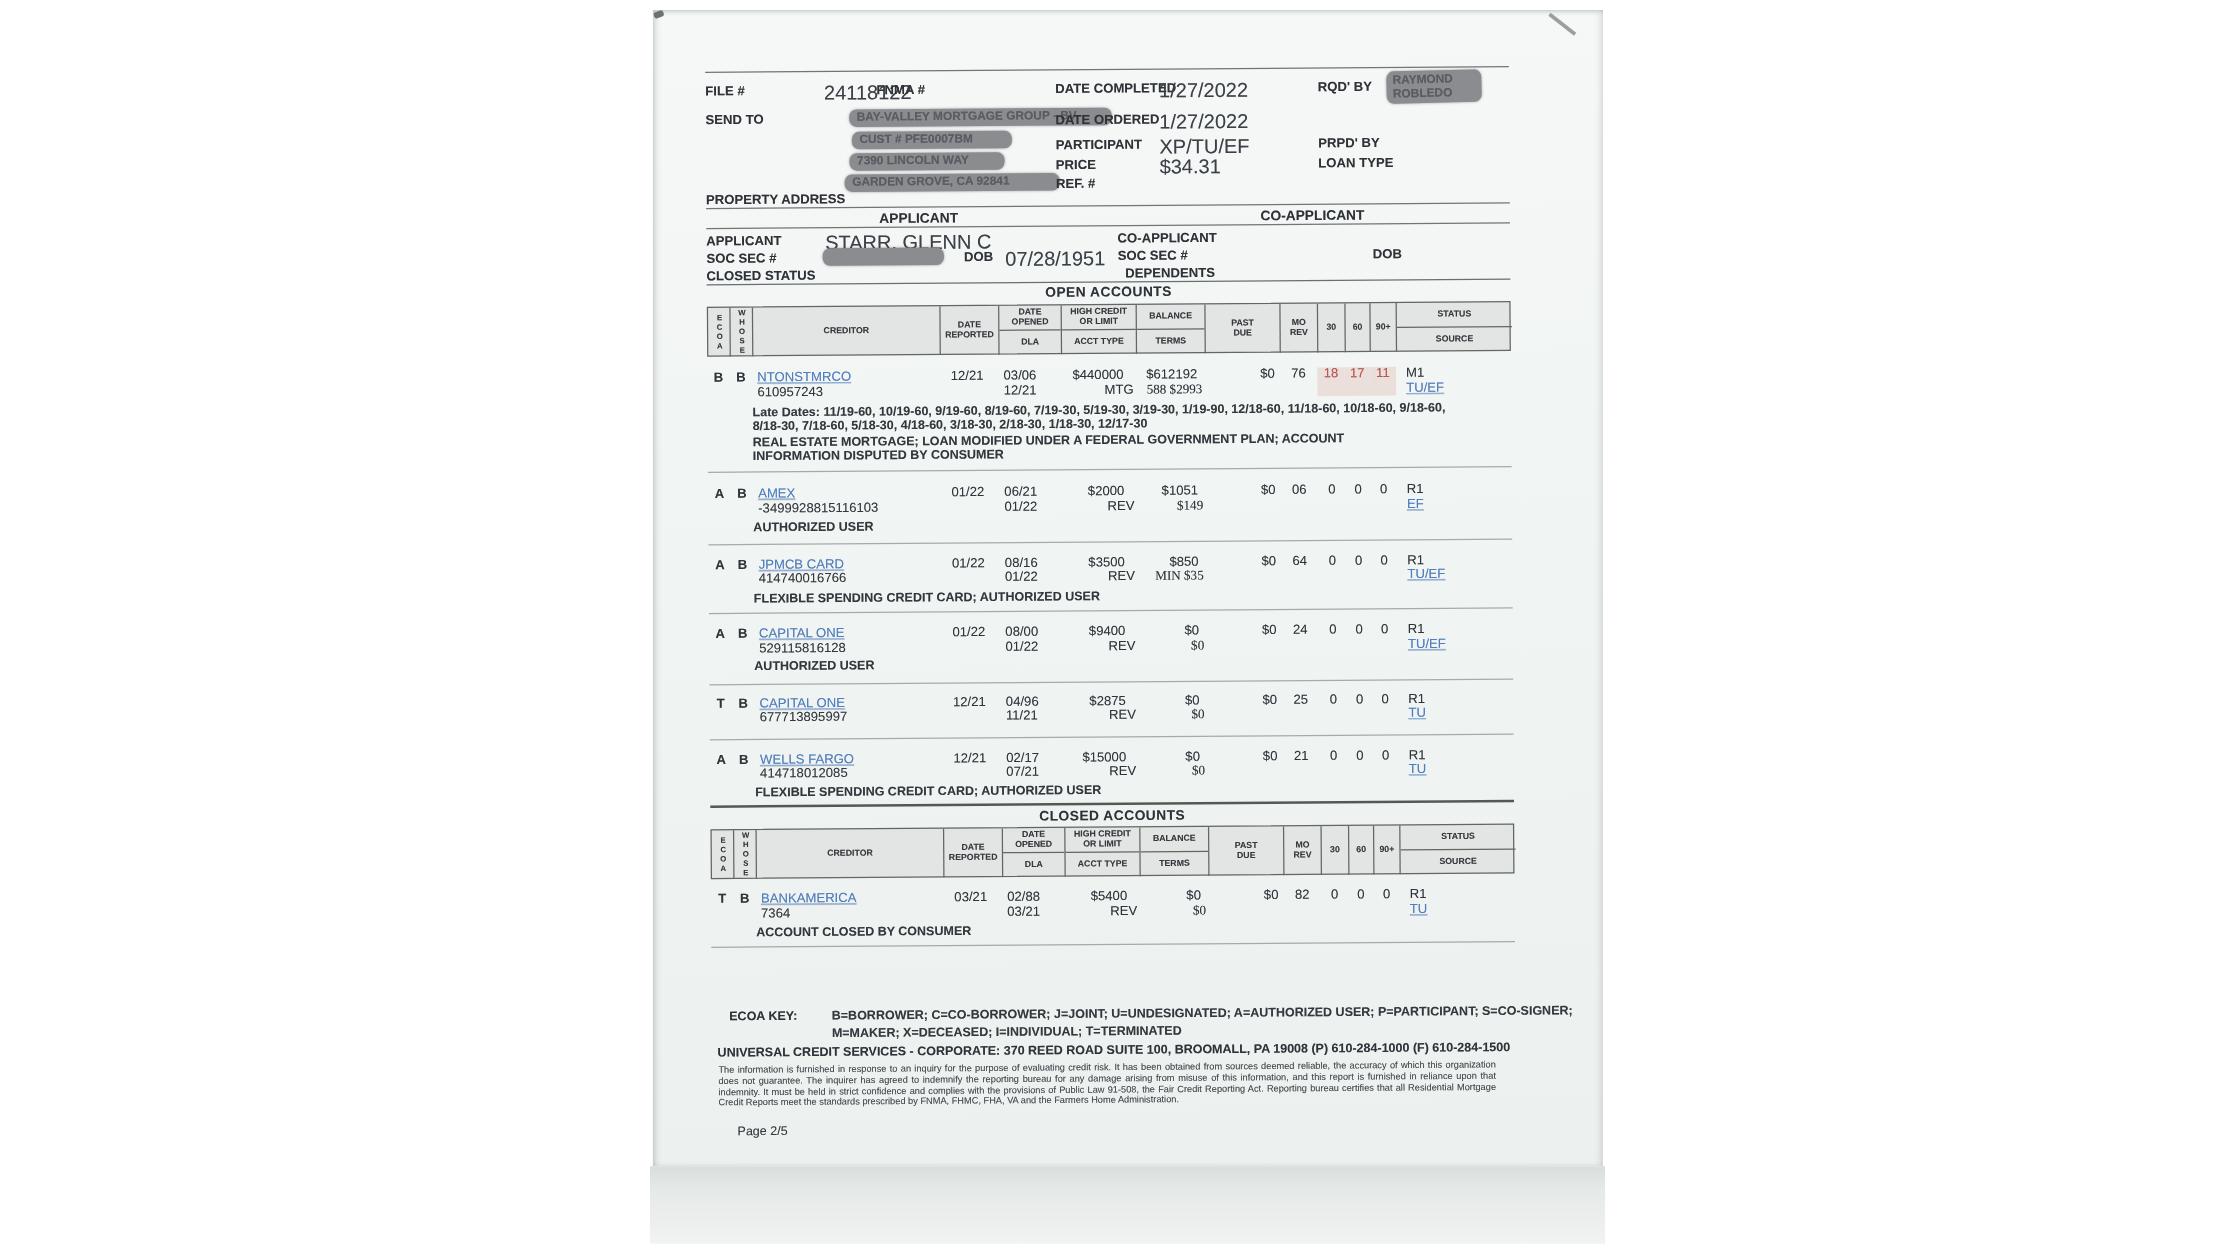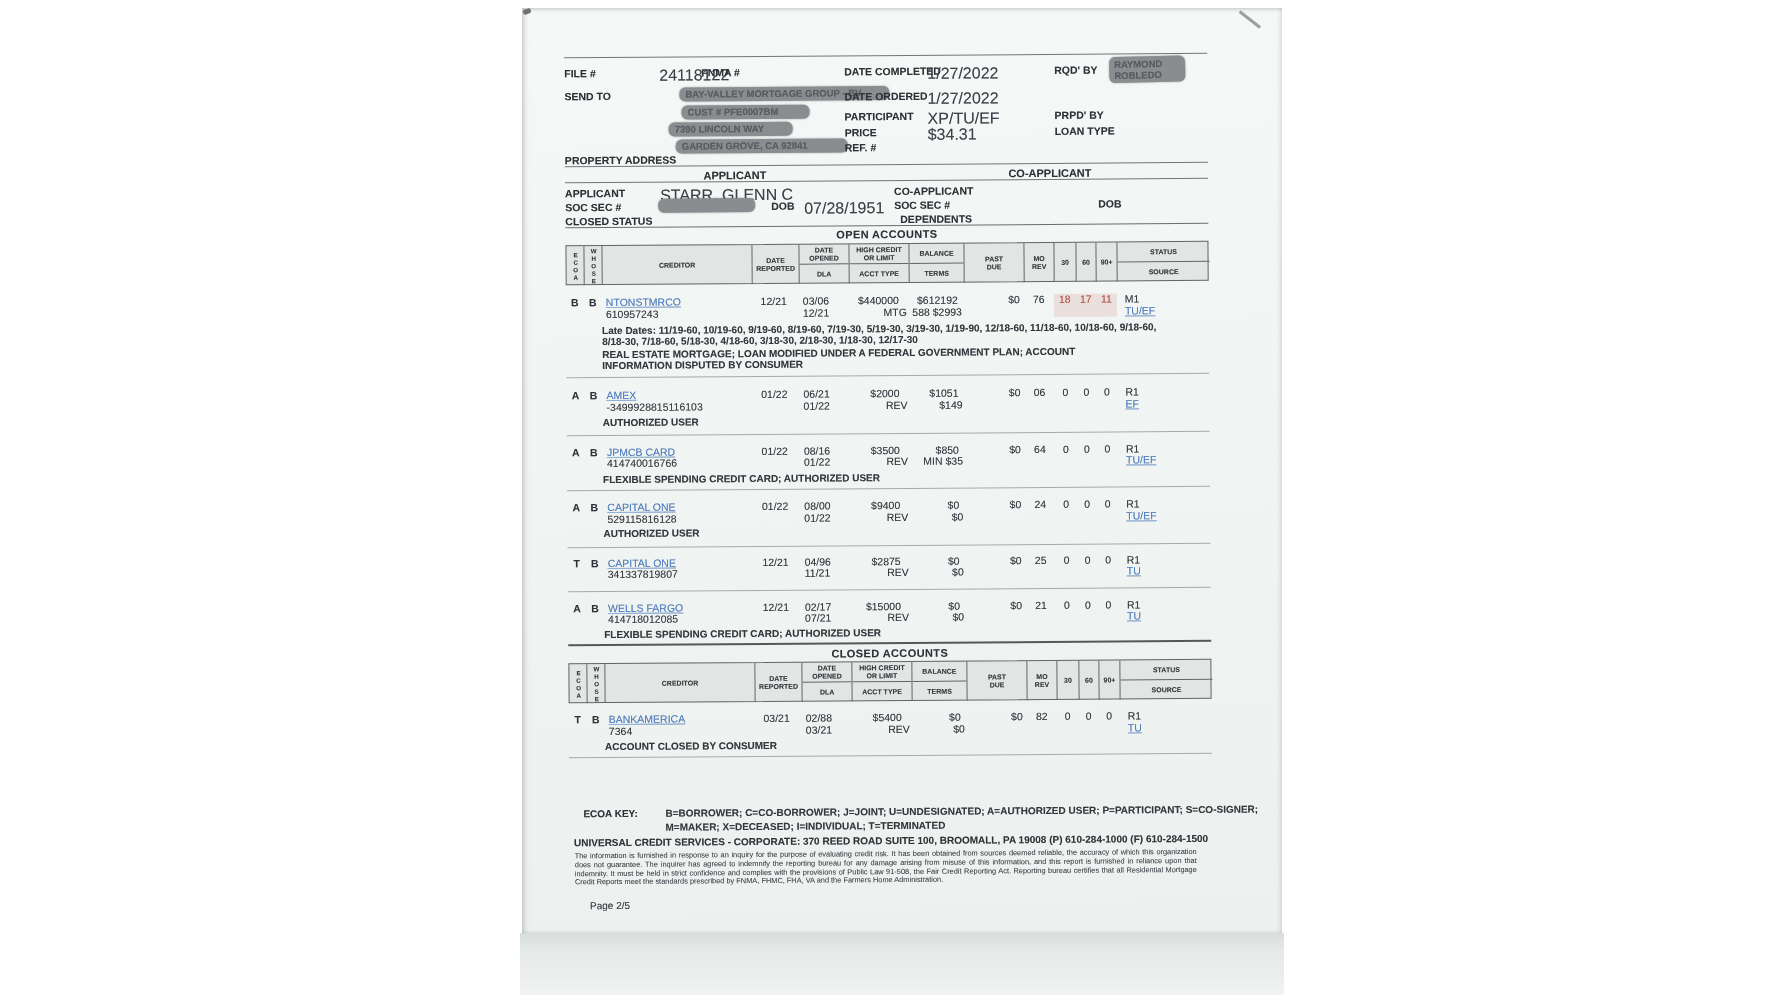--- a/index.html
+++ b/index.html
@@ -41,21 +41,21 @@
   .link{color:#4d7fc6;text-decoration:underline;text-decoration-color:#8fb0dc;}
   .acct-num{color:#34383d;}
   .rep{text-align:right;padding-right:12px;}
   .opened{padding-left:4px;}
   .opened span,.hc span,.bal span,.status span{display:block;}
   .hc{text-align:right;}
   .hc span:first-child{padding-right:10px;}
   .hc span:last-child{padding-right:2px;}
   .bal{text-align:right;}
   .bal span:first-child{padding-right:6px;}
-  .bal span:last-child{padding-right:2px;}
+  .bal span:last-child{padding-right:2px;font-family:Liberation Serif, serif;}
   .pd{text-align:right;padding-right:4px;}
   .late{background:#ebdfdc;color:#c1544e;}
   .status{padding-left:8px;}
   .status .src{width:max-content;}
   .latedates{font-weight:bold;font-size:10px;line-height:10.5px;margin:6px 0 0 36px;width:565px;color:#33373c;}
   .remark{font-weight:bold;font-size:10px;line-height:10.5px;margin:5px 0 0 36px;color:#33373c;}
   .remark.wide{width:540px;margin-top:3px;}
   .dbl{height:2px;background:#555955;}
   .ecoakey-line{position:absolute;font-size:10px;font-weight:bold;color:#34383d;white-space:nowrap;}
   .company{position:absolute;left:45px;width:643px;text-align:center;font-size:10px;font-weight:bold;color:#2f3338;}
@@ -77,21 +77,21 @@
     <span class="val" style="left:140px;top:57px">24118122</span>
     <span class="lbl" style="left:182px;top:57px">FNMA #</span>
     <span class="lbl" style="left:325px;top:57px">DATE COMPLETED</span>
     <span class="val" style="left:408px;top:57px">1/27/2022</span>
     <span class="lbl" style="left:535px;top:57px">RQD' BY</span>
     <span class="redact multi" style="left:590px;top:50px;width:66px">RAYMOND ROBLEDO</span>
 
     <span class="lbl" style="left:45px;top:80px">SEND TO</span>
     <span class="redact" style="left:160px;top:78px;width:198px">BAY-VALLEY MORTGAGE GROUP - BV</span>
     <span class="redact" style="left:162px;top:96px;width:116px">CUST # PFE0007BM</span>
-    <span class="redact" style="left:149px;top:113px;width:112px">7390 LINCOLN WAY</span>
+    <span class="redact" style="left:160px;top:113px;width:112px">7390 LINCOLN WAY</span>
     <span class="redact" style="left:156px;top:130px;width:160px">GARDEN GROVE, CA 92841</span>
 
     <span class="lbl" style="left:325px;top:82px">DATE ORDERED</span>
     <span class="val" style="left:408px;top:82px">1/27/2022</span>
     <span class="lbl" style="left:325px;top:102px">PARTICIPANT</span>
     <span class="val" style="left:408px;top:102px">XP/TU/EF</span>
     <span class="lbl" style="left:535px;top:102px">PRPD' BY</span>
     <span class="lbl" style="left:325px;top:118px">PRICE</span>
     <span class="val" style="left:408px;top:118px">$34.31</span>
     <span class="lbl" style="left:535px;top:118px">LOAN TYPE</span>
@@ -290,21 +290,21 @@
         </div>
         <div class="remark" style="margin-top:4px">AUTHORIZED USER</div>
       </div>
 
       <div class="rowblock" style="padding:10px 0 10px">
         <div class="grid tr">
           <div class="td ecoa-c">T</div>
           <div class="td ecoa-c">B</div>
           <div class="td cred">
             <span class="link">CAPITAL ONE</span>
-            <div class="acct-num">341337819807</div>
+            <div class="acct-num">677713895997</div>
           </div>
           <div class="td rep">12/21</div>
           <div class="td opened">
             <span>04/96</span>
             <span>11/21</span>
           </div>
           <div class="td hc">
             <span>$2875</span>
             <span>REV</span>
           </div>

